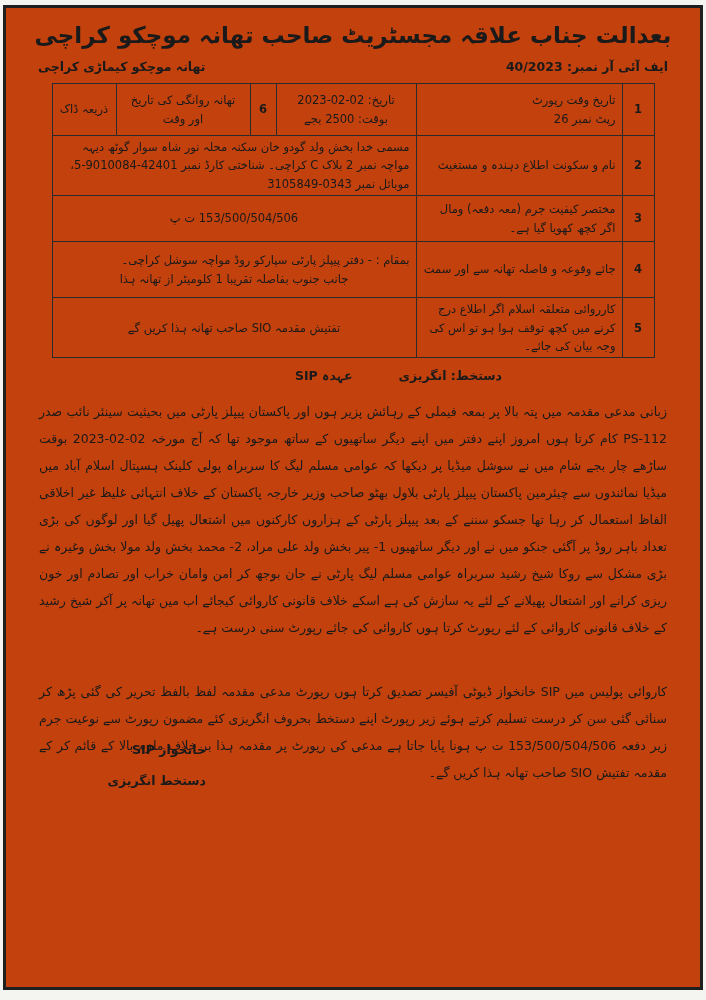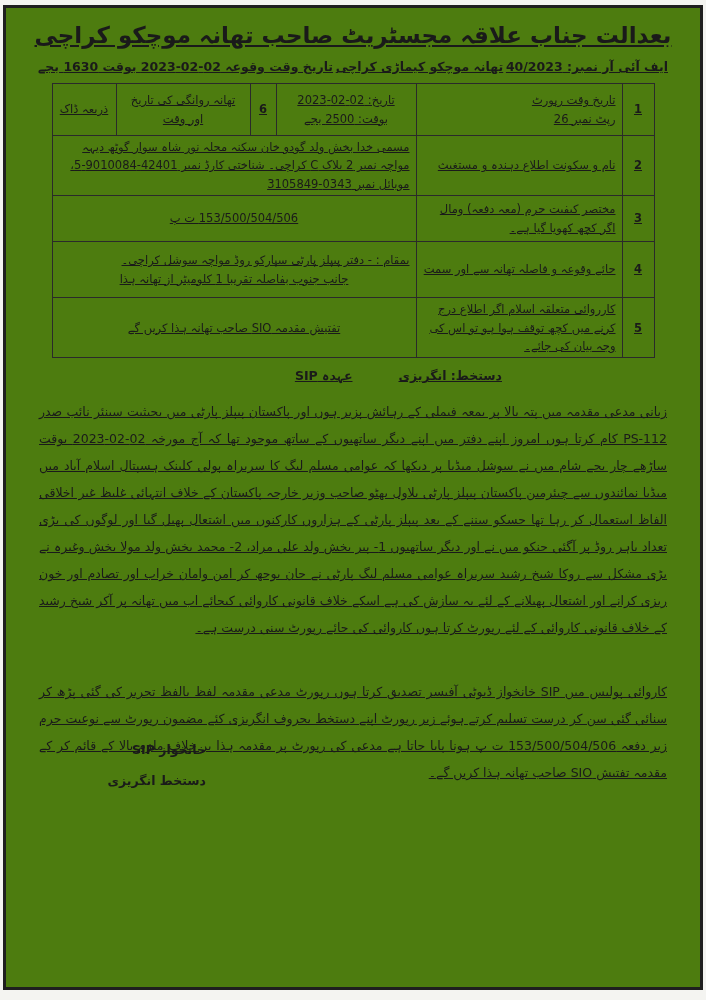--- a/index.html
+++ b/index.html
@@ -7,23 +7,22 @@
     margin: 0; padding: 0;
     width: 706px; height: 1000px;
     background: #f4f4f1;
     font-family: "DejaVu Sans", sans-serif;
     color: #1a1a1a;
   }
   .page {
     position: absolute;
     inset: 5px 3px 10px 3px;
     border: 3px solid #1f1f1f;
-    background: #4d7c0f;
+    background: #c2410c;
     overflow: hidden;
-    text-decoration: underline;
   }
   .court-title {
     margin-top: 14px;
     text-align: center;
     font-size: 23px;
     font-weight: bold;
     letter-spacing: 0.5px;
   }
   .report-subtitle {
     margin-top: 11px;
@@ -93,21 +92,20 @@
 <body>
 
 <div class="page">
 
   <div class="court-title">بعدالت جناب علاقہ مجسٹریٹ صاحب تھانہ موچکو کراچی</div>
 
 
   <div class="fir-line">
     <span>ایف آئی آر نمبر: 40/2023</span>
     <span>تھانہ موچکو کیماڑی کراچی</span>
-    <span>تاریخ وقت وقوعہ 02-02-2023 بوقت 1630 بجے</span>
   </div>
 
   <table class="fir-table">
     <colgroup>
       <col style="width:32px">
         <col style="width:206px">
         <col style="width:140px">
       <col style="width:26px">
         <col style="width:134px">
         <col style="width:64px">

